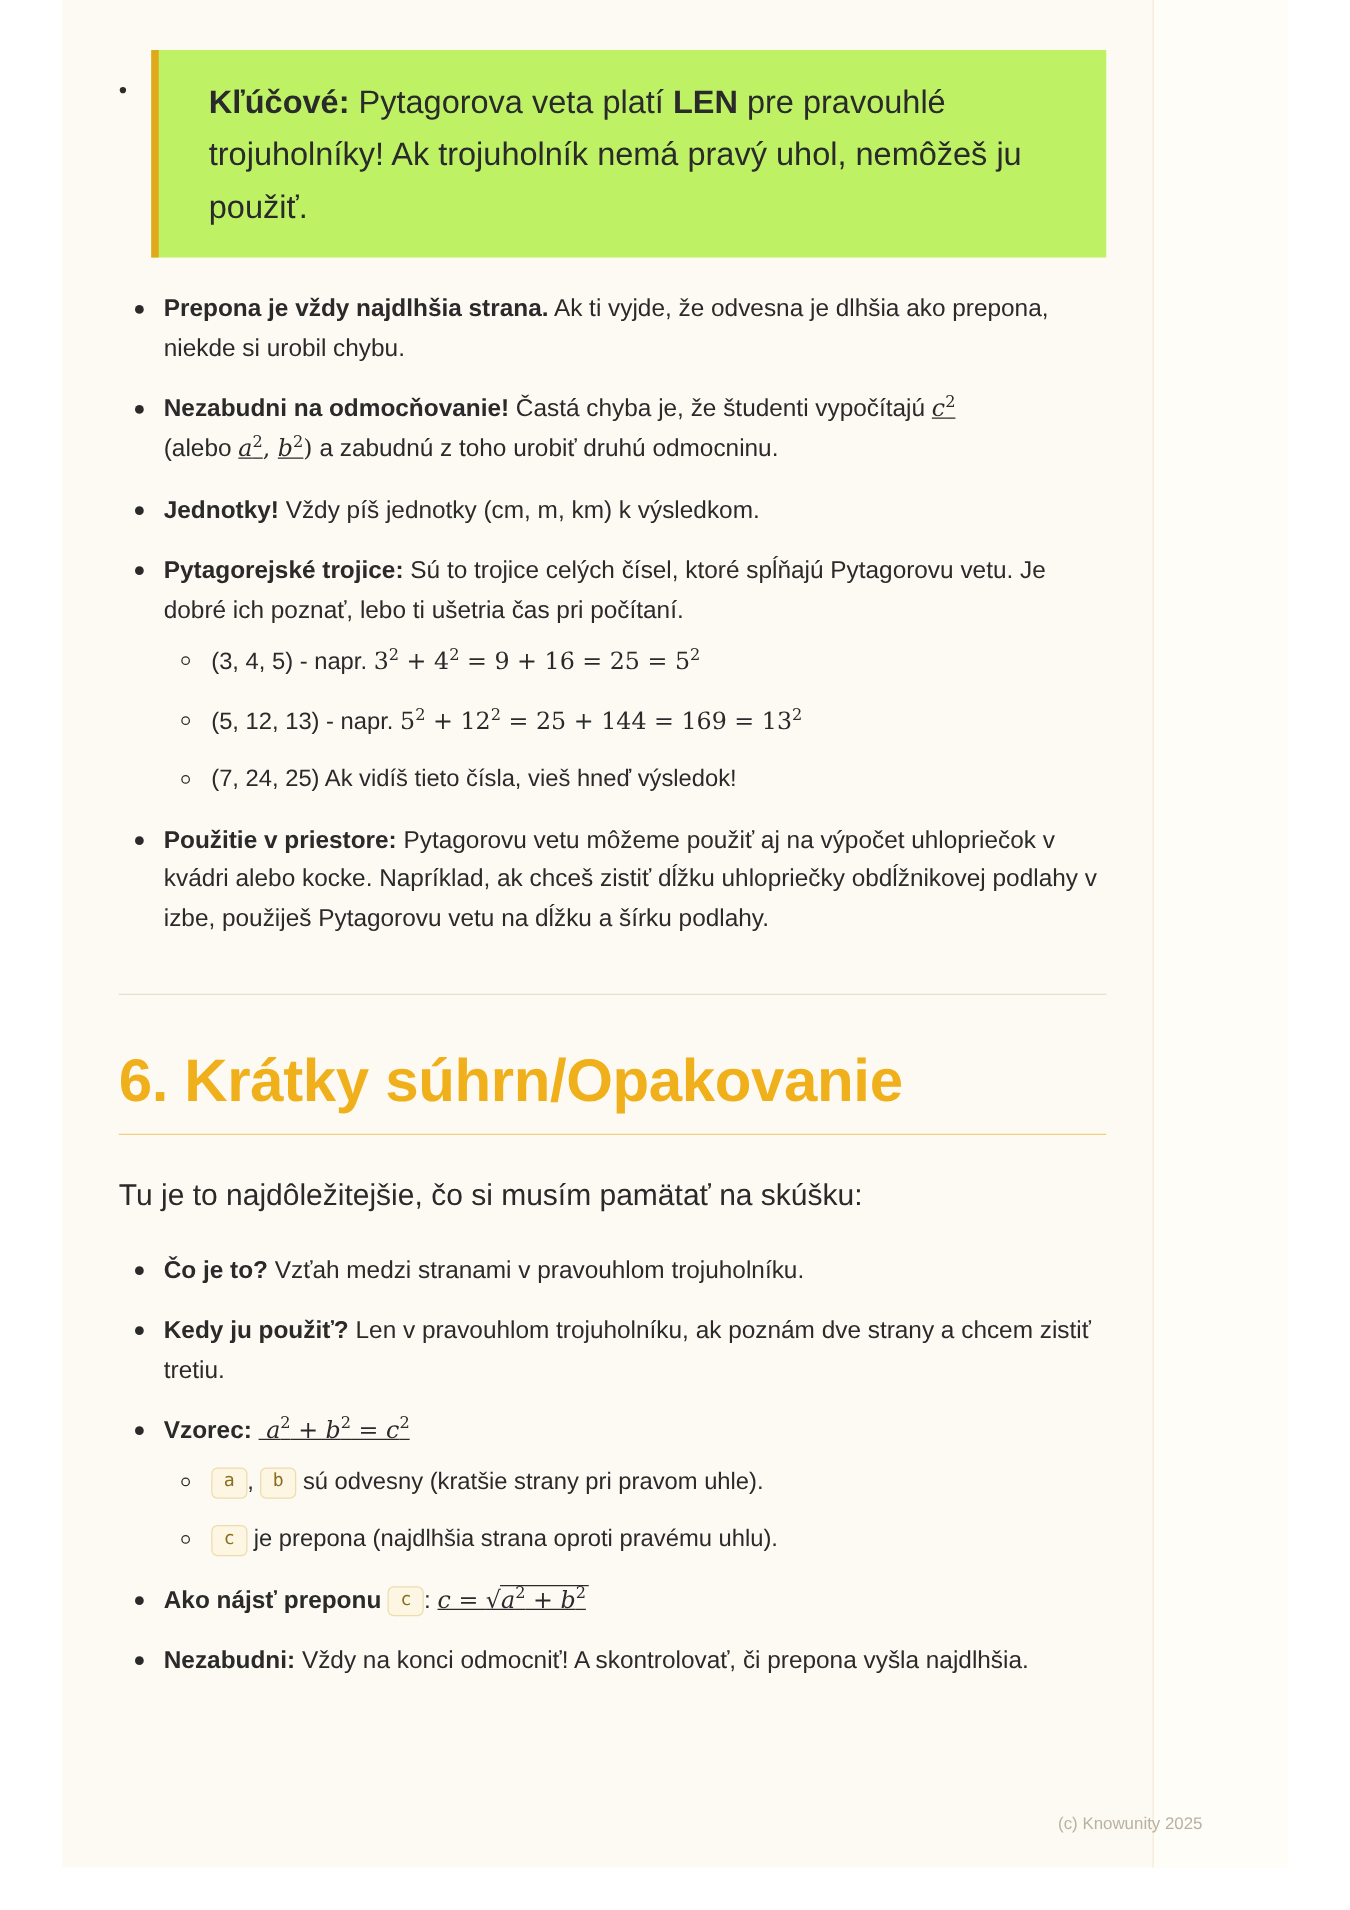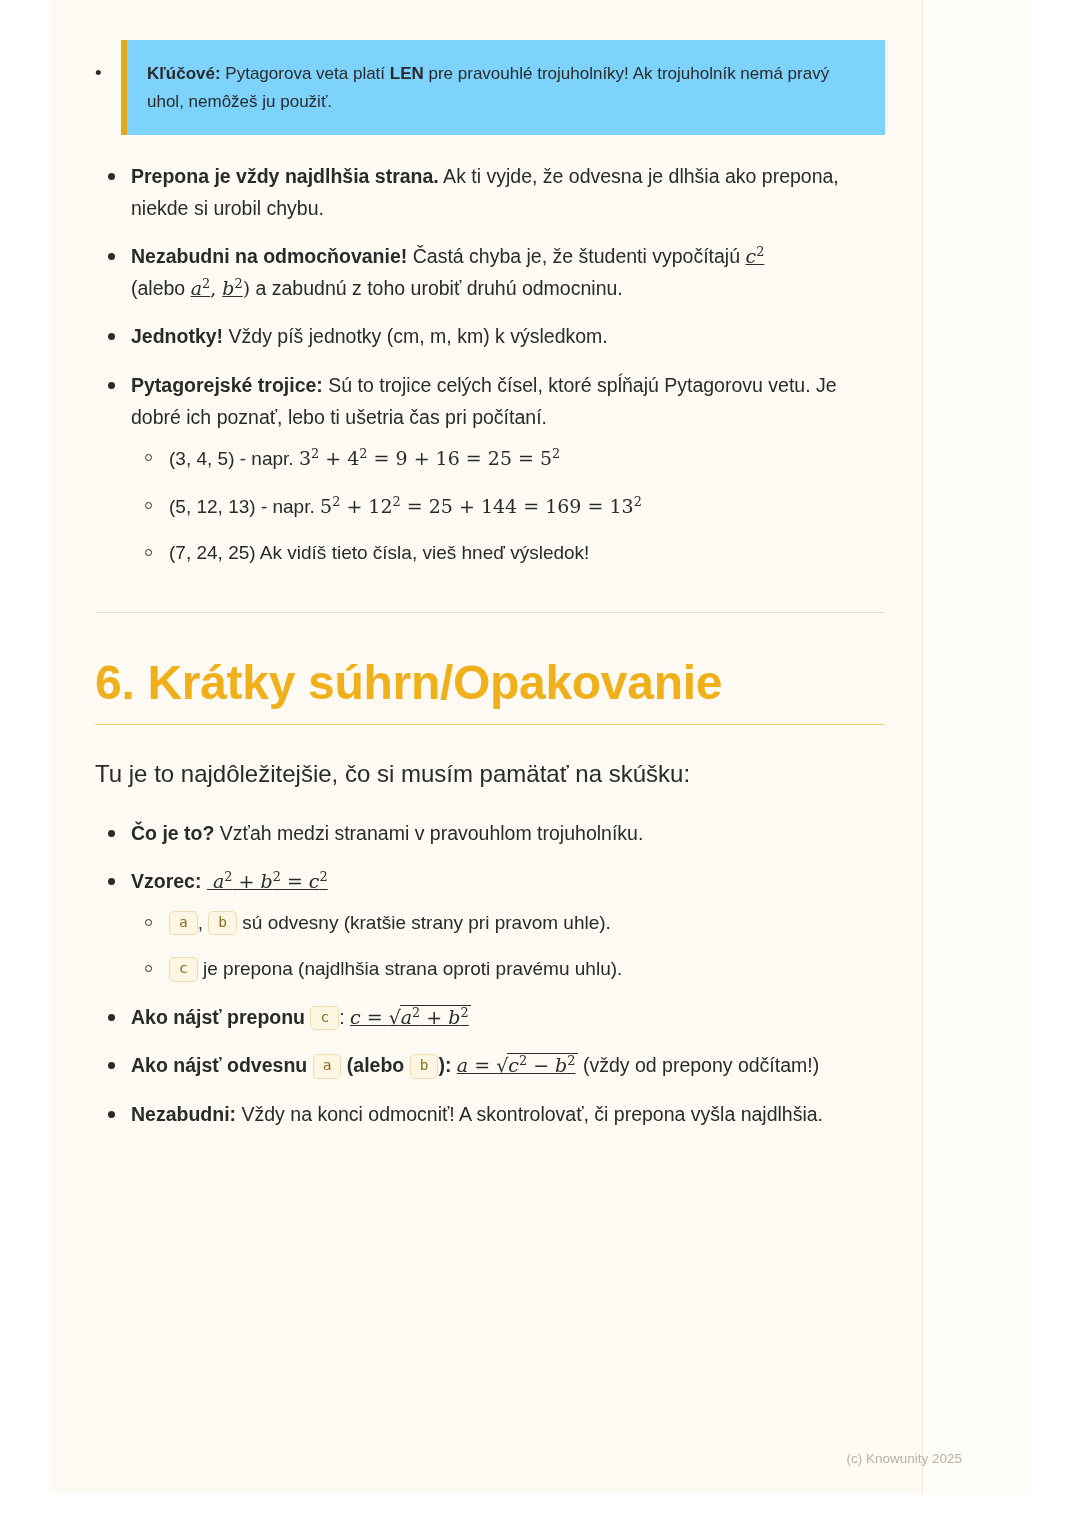--- a/index.html
+++ b/index.html
@@ -50,24 +50,24 @@
     width: 26px;
     flex: 0 0 26px;
     font-size: 19px;
     line-height: 30px;
     color: #2b2b2b;
     text-align: left;
     padding-top: 18px;
   }
   .callout {
     flex: 1;
-    background: #7dd3fc;
+    background: #bef264;
     border-left: 6px solid #e0a91b;
-    padding: 20px 26px 20px 20px;
-    font-size: 17px;
+    padding: 20px 26px 20px 40px;
+    font-size: 26px;
     line-height: 1.62;
     color: #2a2a2a;
     box-sizing: border-box;
   }
 
   
   ul.lvl1 {
     list-style: none;
     margin: 0;
     padding: 0;
@@ -230,35 +230,41 @@
           </li>
           <li>
             <span>(5, 12, 13) - napr. </span><span class="mn">5<sup class="ex">2</sup> + 12<sup class="ex">2</sup> = 25 + 144 = 169 = 13<sup class="ex">2</sup></span>
           </li>
           <li>
             <span>(7, 24, 25) Ak vidíš tieto čísla, vieš hneď výsledok!</span>
           </li>
         </ul>
       </li>
 
+      <li>
+        <b>Použitie v priestore:</b><span> Pytagorovu vetu môžeme použiť aj na výpočet uhlopriečok v kvádri alebo kocke. Napríklad, ak chceš zistiť dĺžku uhlopriečky obdĺžnikovej podlahy v izbe, použiješ Pytagorovu vetu na dĺžku a šírku podlahy.</span>
+      </li>
     </ul>
 
     <hr class="divider">
 
     <h2 class="h2">6. Krátky súhrn/Opakovanie</h2>
     <hr class="h2-rule">
 
     <p class="lead">Tu je to najdôležitejšie, čo si musím pamätať na skúšku:</p>
 
     <ul class="lvl1">
 
       <li>
         <b>Čo je to?</b><span> Vzťah medzi stranami v pravouhlom trojuholníku.</span>
       </li>
 
+      <li>
+        <b>Kedy ju použiť?</b><span> Len v pravouhlom trojuholníku, ak poznám dve strany a chcem zistiť tretiu.</span>
+      </li>
 
       <li>
         <b>Vzorec:</b>
         <span class="m">&nbsp;a<sup class="ex">2</sup> + b<sup class="ex">2</sup> = c<sup class="ex">2</sup></span>
         <ul class="lvl2">
           <li>
             <span class="chip">a</span><span>,</span>
             <span class="chip">b</span><span> sú odvesny (kratšie strany pri pravom uhle).</span>
           </li>
           <li>
@@ -266,27 +272,20 @@
           </li>
         </ul>
       </li>
 
       <li>
         <b>Ako nájsť preponu</b>
         <span class="chip">c</span><span>:</span>
         <span class="m">c = <span class="sqrt">√</span><span class="rad">a<sup class="ex">2</sup> + b<sup class="ex">2</sup></span></span>
       </li>
 
-      <li>
-        <b>Ako nájsť odvesnu</b>
-        <span class="chip">a</span>
-        <b>(alebo</b>
-        <span class="chip">b</span><b>):</b>
-        <span class="m">a = <span class="sqrt">√</span><span class="rad">c<sup class="ex">2</sup> − b<sup class="ex">2</sup></span></span><span> (vždy od prepony odčítam!)</span>
-      </li>
 
       <li>
         <b>Nezabudni:</b><span> Vždy na konci odmocniť! A skontrolovať, či prepona vyšla najdlhšia.</span>
       </li>
     </ul>
 
   </div>
 
   <div class="footer">(c) Knowunity 2025</div>
 </div>

